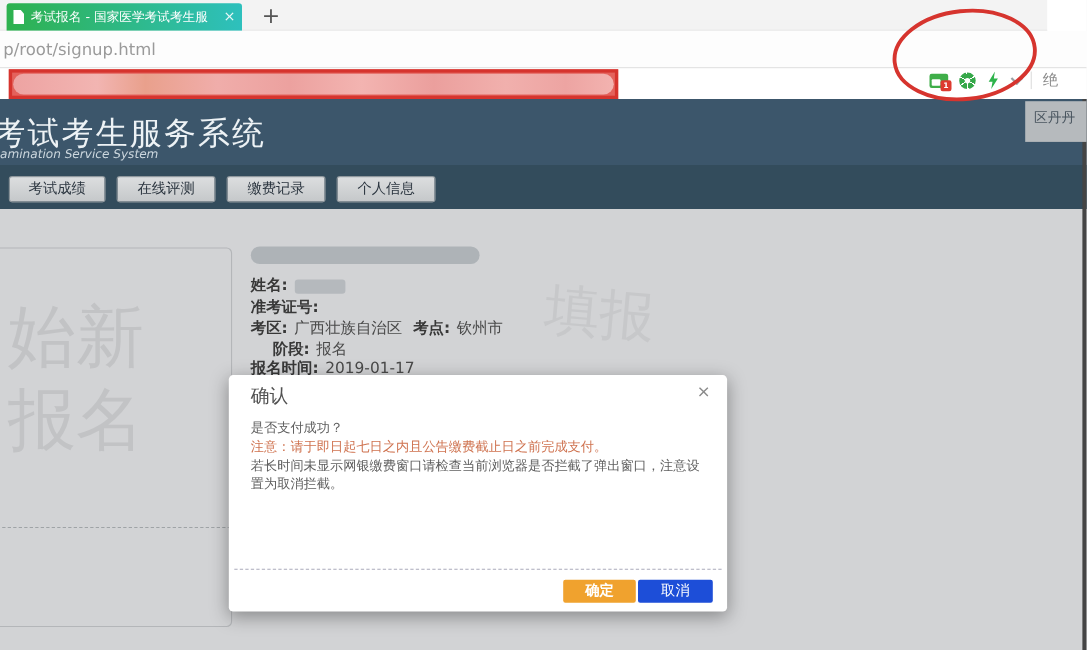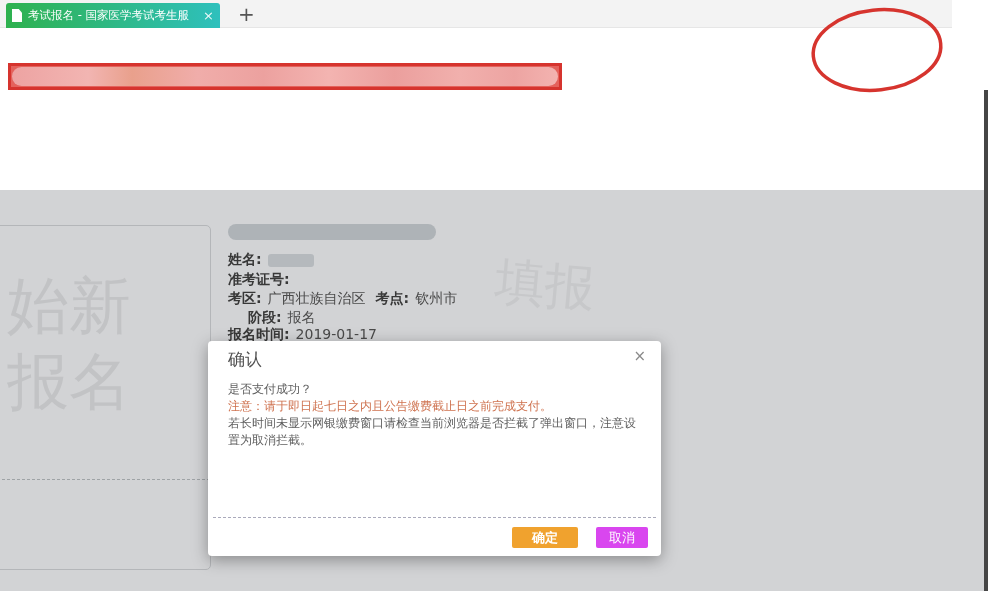--- a/index.html
+++ b/index.html
@@ -67,45 +67,72 @@
 
   
   .dialog { position:absolute; left:208px; top:151px; width:453px; height:215px; background:#fff; border-radius:4px; box-shadow:0 4px 16px rgba(0,0,0,.35); z-index:10; }
   .dlg-title { position:absolute; left:20px; top:7px; font-size:17px; color:#525252; }
   .dlg-close { position:absolute; right:15px; top:6px; font-size:15px; color:#8a8a8a; }
   .dlg-body { position:absolute; left:20px; right:14px; top:40px; font-size:12px; line-height:17px; color:#5f5f5f; }
   .dlg-note { color:#cf7350; }
   .dlg-dash { position:absolute; left:5px; right:5px; top:176px; border-top:1px dashed #aab; }
   .dlg-btn { position:absolute; bottom:8px; height:21px; border-radius:2px; color:#fff; font-size:13px; line-height:21px; text-align:center; }
   .btn-ok { right:83px; width:66px; background:#f0a22e; font-weight:bold; }
-  .btn-cancel { right:13px; width:52px; background:#d946ef;margin-left:19px; }
+  .btn-cancel { right:13px; width:68px; background:#1d4ed8;margin-left:19px; }
 </style>
 </head>
 <body>
 
 <div class="screen">
 
   <div class="tabbar">
     <div class="tab">
       <span class="favicon"></span>
       <span class="tab-title">考试报名 - 国家医学考试考生服</span>
       <span class="tab-close">×</span>
     </div>
     <span class="newtab">+</span>
   </div>
 
+  <div class="urlrow">
+    <span class="url-text">p/root/signup.html</span>
+    <div class="toolbar-icons">
+      <span class="icon-window">
+        <span class="win-body"></span>
+        <span class="win-badge">1</span>
+      </span>
+      <span class="icon-aperture"></span>
+      <span class="icon-bolt"></span>
+      <span class="chevron"></span>
+      <span class="vsep"></span>
+      <span class="dropdown-text">绝</span>
+    </div>
+  </div>
 
   <svg class="red-ellipse" width="142" height="96">
     <ellipse cx="71" cy="48" rx="64" ry="40" fill="none" stroke="#d6342e" stroke-width="3.5" transform="rotate(-6 71 48)"></ellipse>
   </svg>
 
   <div class="redacted">
     <div class="redacted-inner"></div>
   </div>
 
+  <div class="site-header">
+    <div class="site-title">考试考生服务系统</div>
+    <div class="site-subtitle">amination Service System</div>
+    <div class="user-box">
+      <span class="user-name">区丹丹</span>
+    </div>
+    <div class="navband">
+      <div class="navbtn b0">考试成绩</div>
+      <div class="navbtn b1">在线评测</div>
+      <div class="navbtn b2">缴费记录</div>
+      <div class="navbtn b3">个人信息</div>
+    </div>
+  </div>
 
   <div class="main">
     <div class="left-panel">
       <div class="panel-dash"></div>
       <div class="wm-left">
         <div>始新</div>
         <div>报名</div>
       </div>
     </div>
 

